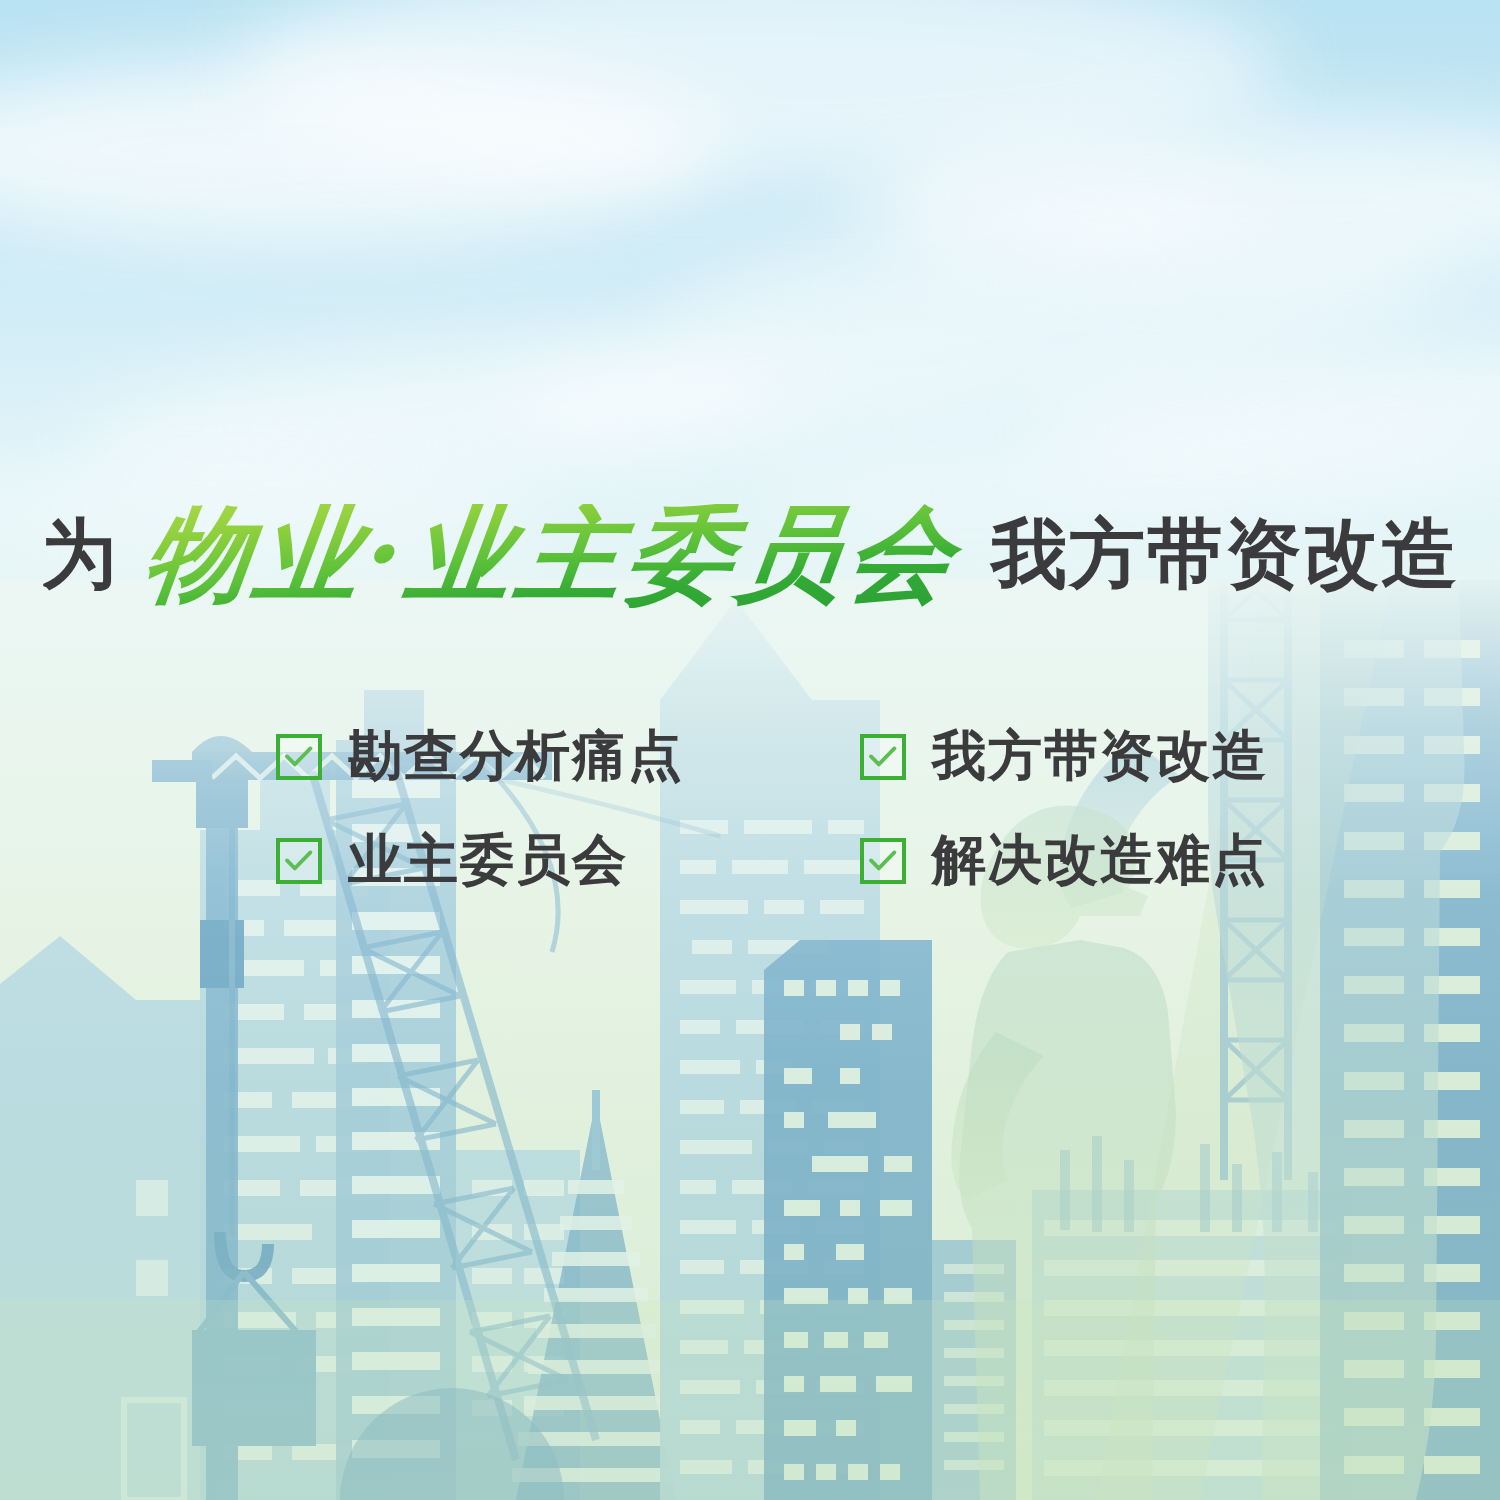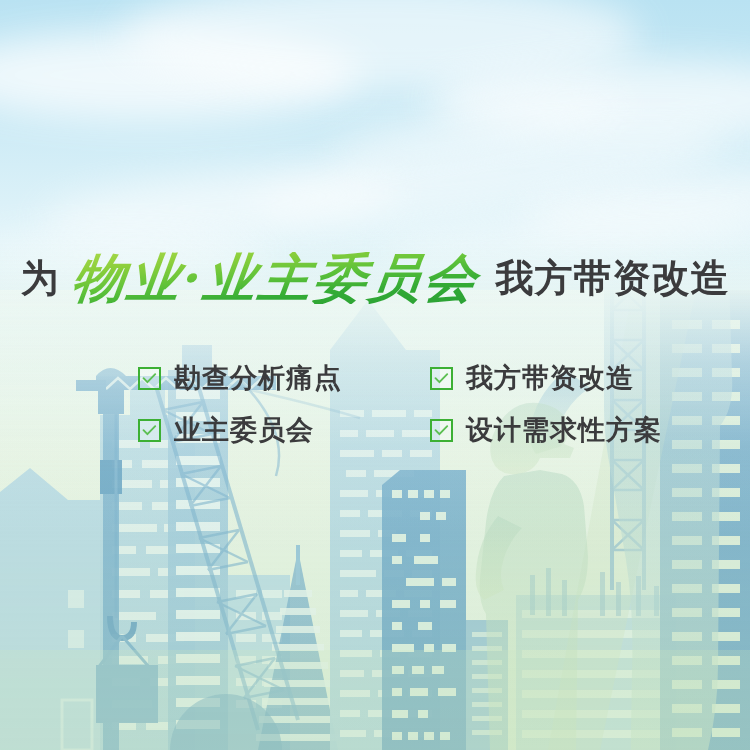--- a/index.html
+++ b/index.html
@@ -661,18 +661,18 @@
       </span>
       <span class="feature-label">业主委员会</span>
     </div>
 
     <div class="feature">
       <span class="checkbox">
         <svg width="15" height="13" viewBox="0 0 15 13" aria-hidden="true">
           <path d="M1.5 6.2 L5.4 10.2 L13.2 2.2" fill="none" stroke="#5cbf52" stroke-width="1.9" stroke-linecap="round" stroke-linejoin="round"></path>
         </svg>
       </span>
-      <span class="feature-label">设计需求性方案</span>
+      <span class="feature-label">解决改造难点</span>
     </div>
 
   </div>
 
 </div>
 
 </body></html>

